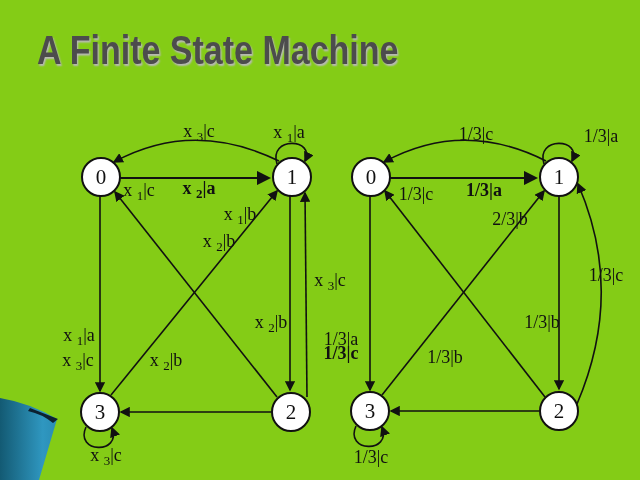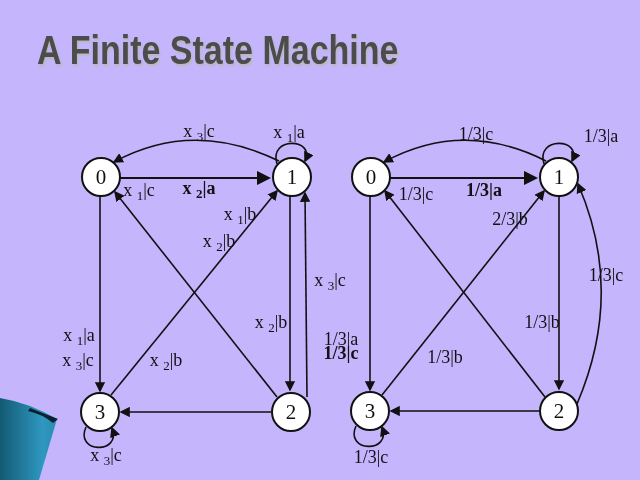--- a/index.html
+++ b/index.html
@@ -1,19 +1,19 @@
 <!DOCTYPE html>
 <html><head>
 <meta charset="utf-8">
 <style>
   html,body{margin:0;padding:0;background:#888;}
   .slide{
     position:relative;
     width:640px;height:480px;
-    background:#c4b5fd;
+    background:#84cc16;
     overflow:hidden;
     font-family:"Liberation Sans", sans-serif;
   }
   .title{
     position:absolute;
     left:37px;top:28px;
     font-size:40px;
     font-weight:700;
     color:#4c4c4c;
     letter-spacing:0px;

